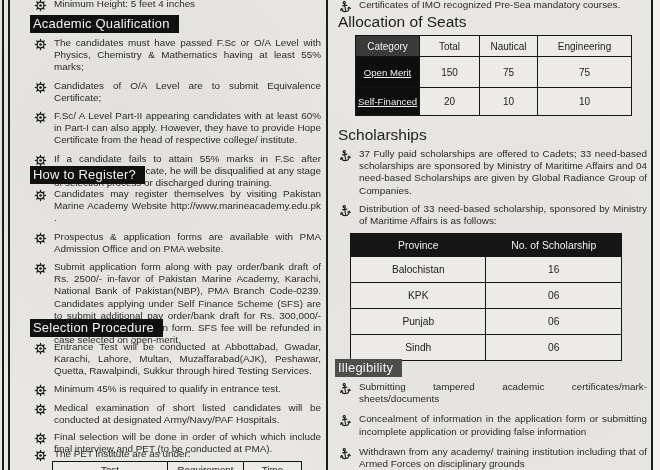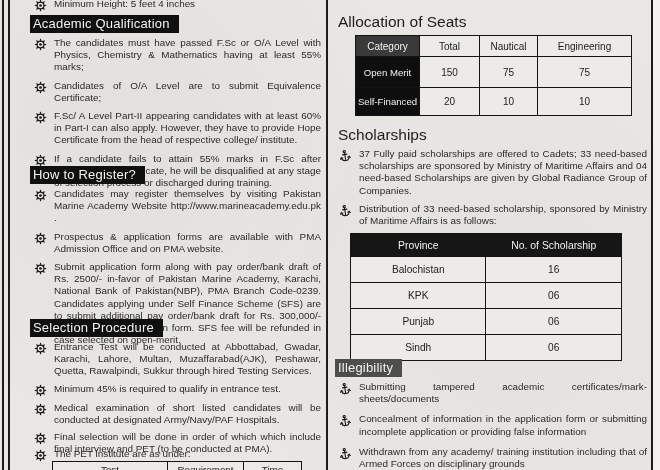--- a/index.html
+++ b/index.html
@@ -36,21 +36,21 @@
     display:inline-block;background:#101010;color:#f3f3f3;
     font-size:13px;line-height:15px;padding:1px 9px 2px 3px;
     margin:0 0 4px -3px;font-weight:400;letter-spacing:.2px;
   }
   .hgray{background:#4e4e4e;}
   .hplain{font-size:15.5px;line-height:18px;font-weight:400;color:#1d1d1d;margin:0 0 4px 0;}
 
   table{border-collapse:collapse;}
   td{border:1.7px solid #141414;text-align:center;vertical-align:middle;
      font-size:10px;color:#222;background:#edebe7;padding:0;}
-  .cell-dark{background:#0e0e0e;color:#f1f1f1;}
+  .cell-dark{background:#0e0e0e;color:#f1f1f1;text-decoration:underline;}
   .cell-gray{background:#3a3a3a;color:#f1f1f1;}
 
   .seats-table{margin-left:17px;border-radius:7px;}
   .seats-table .r-head td{height:20px;}
   .seats-table .r-data1 td{height:30px;}
   .seats-table .r-data2 td{height:27px;}
   .seats-table .cell-dark{font-size:9.6px;}
 
   .sch-table{margin-left:12px;width:272px;}
   .sch-table .r-head td{height:22px;background:#161616;color:#f1f1f1;font-size:10.4px;}
@@ -348,20 +348,37 @@
           <td>Requirement</td>
           <td>Time</td>
         </tr>
       </tbody>
         </table>
     </div>
   </div>
 
   <div class="col col-right">
 
+    <div class="abs" style="top:-1px;">
+      <div class="li">
+        <span class="ico ico-anchor">
+  <svg width="12" height="14" viewBox="0 0 24 26" aria-hidden="true">
+    <g fill="none" stroke="#1a1a1a" stroke-width="2.2" stroke-linecap="round" transform="rotate(-10 12 13)">
+      <circle cx="12" cy="4.2" r="2.2"></circle>
+      <line x1="12" y1="6.4" x2="12" y2="20"></line>
+      <line x1="7.6" y1="10" x2="16.4" y2="10"></line>
+      <path d="M4.2 15.2 C4.8 19.6 7.8 22.3 12 22.3 C16.2 22.3 19.2 19.6 19.8 15.2"></path>
+      <path d="M4.2 15.2 L2.2 17.8 M4.2 15.2 L6.9 16.3"></path>
+      <path d="M19.8 15.2 L21.8 17.8 M19.8 15.2 L17.1 16.3"></path>
+    </g>
+  </svg>
+</span>
+        <span class="txt">Certificates of IMO recognized Pre-Sea mandatory courses.</span>
+      </div>
+    </div>
 
     <div class="abs" style="top:13px;">
       <div class="hplain">Allocation of Seats</div>
       <table class="seats-table">
         <colgroup>
             <col style="width:64px">
             <col style="width:60px">
             <col style="width:58px">
             <col style="width:94px">
           </colgroup>

